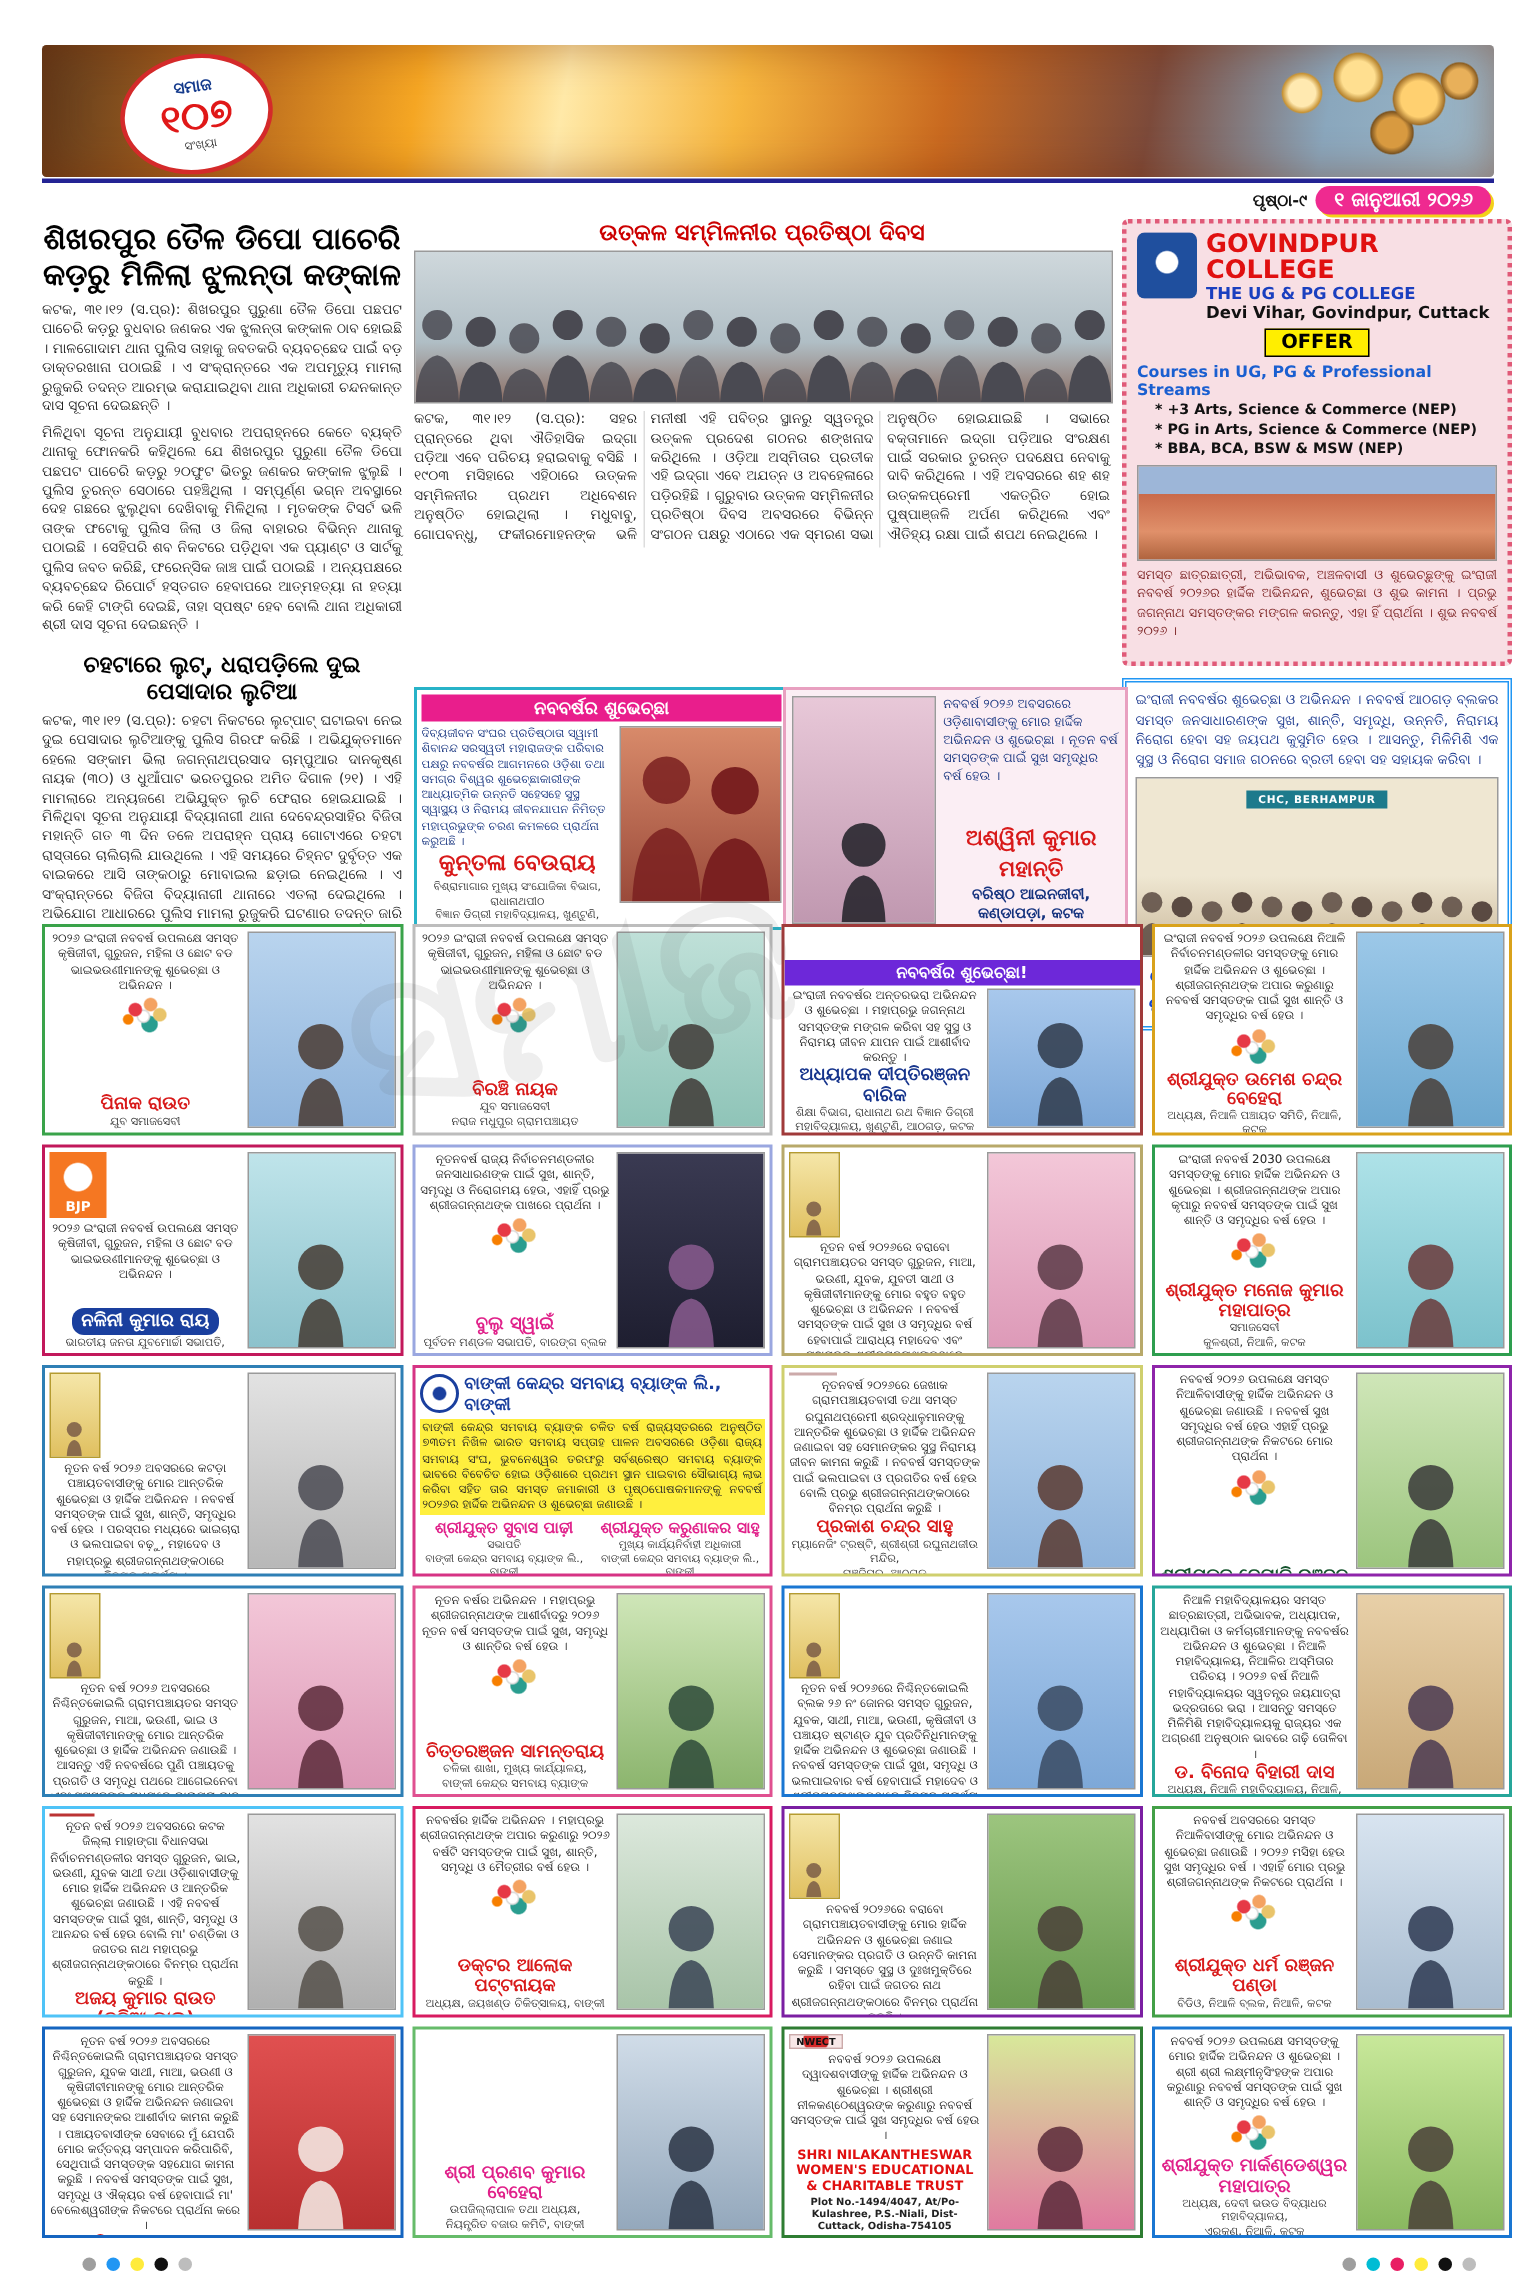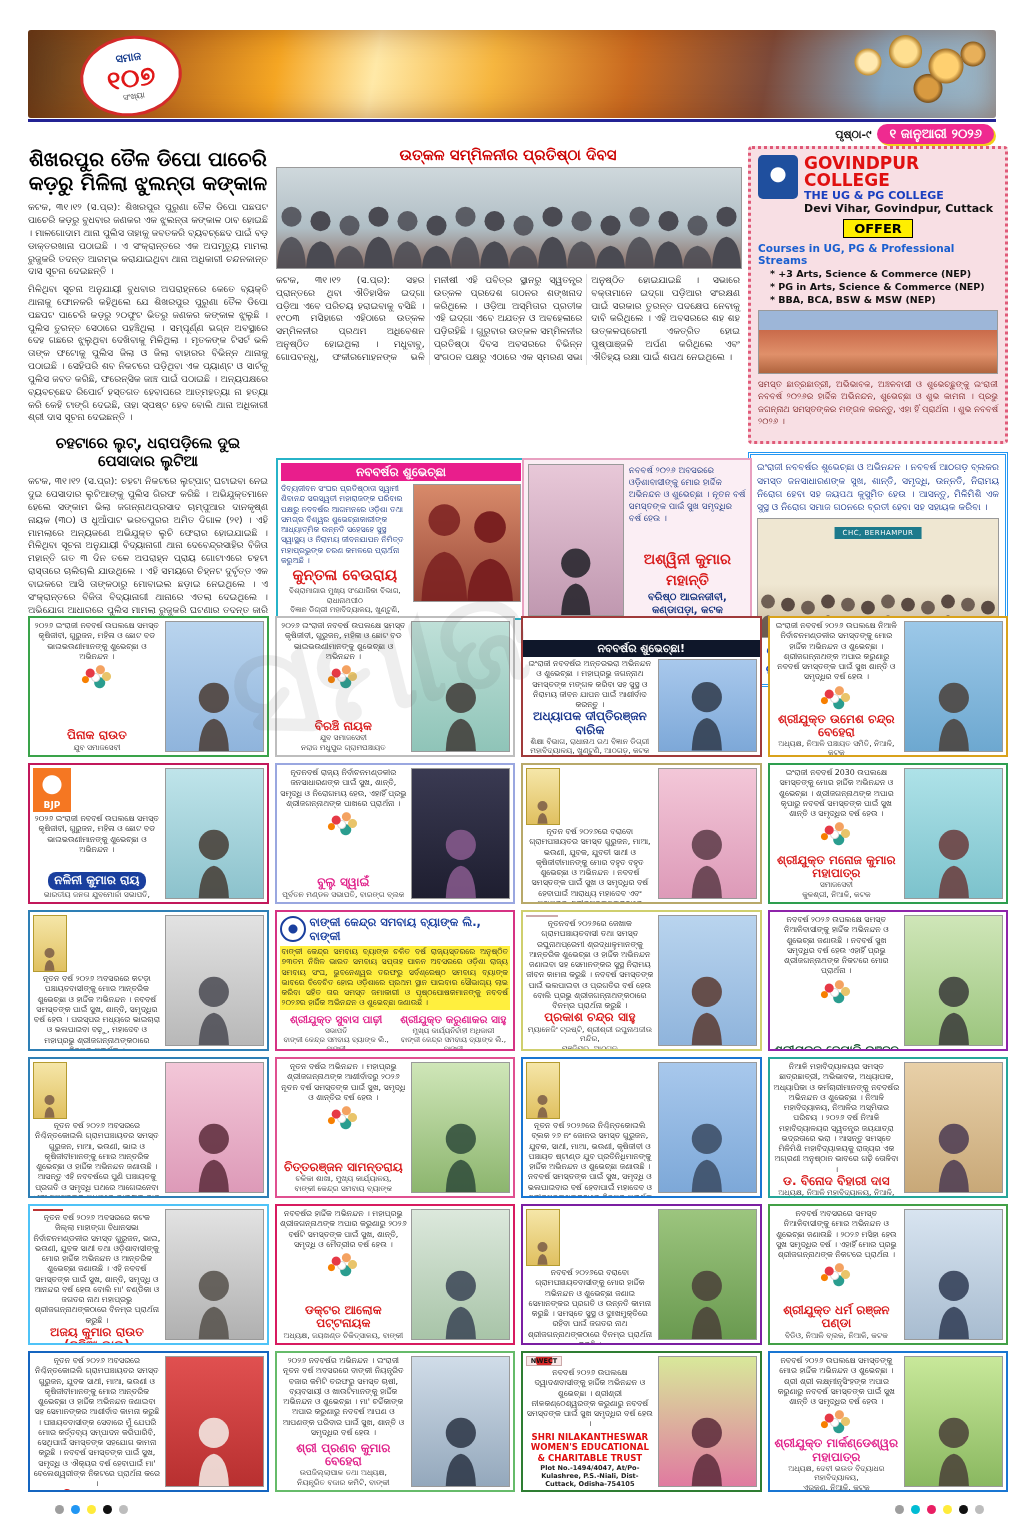--- a/index.html
+++ b/index.html
@@ -60,21 +60,21 @@
   .college-photo{height:62px;border:1px solid #999;
     background:linear-gradient(#9db6d8 0 30%,#c96a4a 30%,#e0906a 70%,#b0643e 100%);
     background-blend-mode:normal;}
   .college-odia{font-size:8.6px;color:#7a2020;line-height:1.4;margin-top:4px;text-align:justify;}
   
   .health{margin-top:8px;border:3px double #2196f3;background:#fff;padding:5px 6px;}
   .health-txt{font-size:9.2px;color:#16348c;line-height:1.45;text-align:justify;margin:0 0 4px;}
   .health-photo{height:118px;border:1px solid #888;background:linear-gradient(#efe7d2 0 55%,#c9b79a 100%);
     position:relative;display:flex;align-items:flex-end;overflow:hidden;}
   .chc-sign{position:absolute;top:8px;left:50%;transform:translateX(-50%);background:#1d7a8c;color:#fff;
-    font-size:7px;font-weight:normal;padding:2px 8px;letter-spacing:.5px;}
+    font-size:7px;font-weight:bold;padding:2px 8px;letter-spacing:.5px;}
   .health-l1{font-size:16px;font-weight:bold;color:#1746c8;text-align:center;margin-top:4px;}
   .health-l2{font-size:15px;font-weight:bold;color:#1746c8;text-align:center;}
   
   .midA{position:absolute;left:276px;top:458px;width:240px;height:152px;border:2px solid #27b3c8;padding:3px;background:#fff;}
   .midA-head{background:#e91e8c;color:#fff;font-weight:bold;font-size:12px;text-align:center;padding:2px 0;margin-bottom:3px;}
   .midA-body{display:flex;gap:4px;height:118px;}
   .midA-txt{flex:1.2;font-size:7.8px;color:#14327e;line-height:1.32;text-align:left;display:flex;flex-direction:column;}
   .midA-name{font-size:15px;font-weight:bold;color:#d81a1a;text-align:center;margin-top:auto;}
   .midA-sub{font-size:7.4px;color:#333;text-align:center;line-height:1.3;}
   .midB{position:absolute;left:522px;top:458px;width:218px;height:152px;border:2px solid #e8a0c0;background:#fbeef4;padding:4px;display:flex;gap:5px;}
@@ -325,21 +325,21 @@
           </div>
           <div class="ph" style="background: linear-gradient(rgb(191, 224, 216), rgb(143, 196, 184));">
             <svg viewBox="0 0 60 62" preserveAspectRatio="xMidYMax meet" style="width:72%;height:94%">
               <circle cx="30" cy="16" r="13" fill="#3f3a36" opacity="0.85"></circle>
               <path d="M17 62 Q18 36 30 34 Q42 36 43 62 Z" fill="#3f3a36" opacity="0.85"></path>
             </svg>
           </div>
         </div>
       </div>
       <div class="cell" style="border-color: rgb(160, 58, 58);">
-        <div class="cell-header" style="background: #0f172a; margin-top: 19px;">ନବବର୍ଷର ଶୁଭେଚ୍ଛା!</div>
+        <div class="cell-header" style="background: #6d28d9; margin-top: 19px;">ନବବର୍ଷର ଶୁଭେଚ୍ଛା!</div>
         <div class="cell-body">
           <div class="cell-left">
             <p class="greeting">ଇଂରାଜୀ ନବବର୍ଷର ଅନ୍ତରଭରା ଅଭିନନ୍ଦନ ଓ ଶୁଭେଚ୍ଛା । ମହାପ୍ରଭୁ ଜଗନ୍ନାଥ ସମସ୍ତଙ୍କ ମଙ୍ଗଳ କରିବା ସହ ସୁସ୍ଥ ଓ ନିରାମୟ ଜୀବନ ଯାପନ ପାଇଁ ଆଶୀର୍ବାଦ କରନ୍ତୁ ।</p>
             <div class="name" style="color: rgb(22, 52, 140);">ଅଧ୍ୟାପକ ଦୀପ୍ତିରଞ୍ଜନ ବାରିକ</div>
             <div class="sub">ଶିକ୍ଷା ବିଭାଗ, ରାଧାନାଥ ରଥ ବିଜ୍ଞାନ ଡିଗ୍ରୀ</div>
             <div class="sub">ମହାବିଦ୍ୟାଳୟ, ଖୁଣ୍ଟୁଣି, ଆଠଗଡ଼, କଟକ</div>
           </div>
           <div class="ph" style="background: linear-gradient(rgb(168, 200, 236), rgb(125, 168, 216));">
             <svg viewBox="0 0 60 62" preserveAspectRatio="xMidYMax meet" style="width:72%;height:94%">
               <circle cx="30" cy="16" r="13" fill="#2f3a4a" opacity="0.85"></circle>
@@ -650,21 +650,20 @@
             <svg viewBox="0 0 60 62" preserveAspectRatio="xMidYMax meet" style="width:72%;height:94%">
               <circle cx="30" cy="16" r="13" fill="#f5f0ea" opacity="0.85"></circle>
               <path d="M17 62 Q18 36 30 34 Q42 36 43 62 Z" fill="#f5f0ea" opacity="0.85"></path>
             </svg>
           </div>
         </div>
       </div>
       <div class="cell" style="border-color: rgb(102, 187, 106);">
         <div class="cell-body">
           <div class="cell-left">
-            <p class="greeting">୨୦୨୬ ନବବର୍ଷର ଅଭିନନ୍ଦନ । ଇଂରାଜୀ ନୂତନ ବର୍ଷ ଅବସରରେ ବାଙ୍କୀ ନିୟନ୍ତ୍ରିତ ବଜାର କମିଟି ତରଫରୁ ସମସ୍ତ ଚାଷୀ, ବ୍ୟବସାୟୀ ଓ ଖାଉଟିମାନଙ୍କୁ ହାର୍ଦ୍ଦିକ ଅଭିନନ୍ଦନ ଓ ଶୁଭେଚ୍ଛା । ମା' ଚର୍ଚ୍ଚିକାଙ୍କ ଅପାର କରୁଣାରୁ ନବବର୍ଷ ଆପଣ ଓ ଆପଣଙ୍କ ପରିବାର ପାଇଁ ସୁଖ, ଶାନ୍ତି ଓ ସମୃଦ୍ଧିର ବର୍ଷ ହେଉ ।</p>
             <div class="name" style="color: rgb(224, 33, 138);">ଶ୍ରୀ ପ୍ରଣବ କୁମାର ବେହେରା</div>
             <div class="sub">ଉପଜିଲ୍ଲାପାଳ ତଥା ଅଧ୍ୟକ୍ଷ,</div>
             <div class="sub">ନିୟନ୍ତ୍ରିତ ବଜାର କମିଟି, ବାଙ୍କୀ</div>
           </div>
           <div class="ph" style="background: linear-gradient(rgb(208, 220, 232), rgb(148, 168, 188));">
             <svg viewBox="0 0 60 62" preserveAspectRatio="xMidYMax meet" style="width:72%;height:94%">
               <circle cx="30" cy="16" r="13" fill="#2a3444" opacity="0.85"></circle>
               <path d="M17 62 Q18 36 30 34 Q42 36 43 62 Z" fill="#2a3444" opacity="0.85"></path>
             </svg>
           </div>

